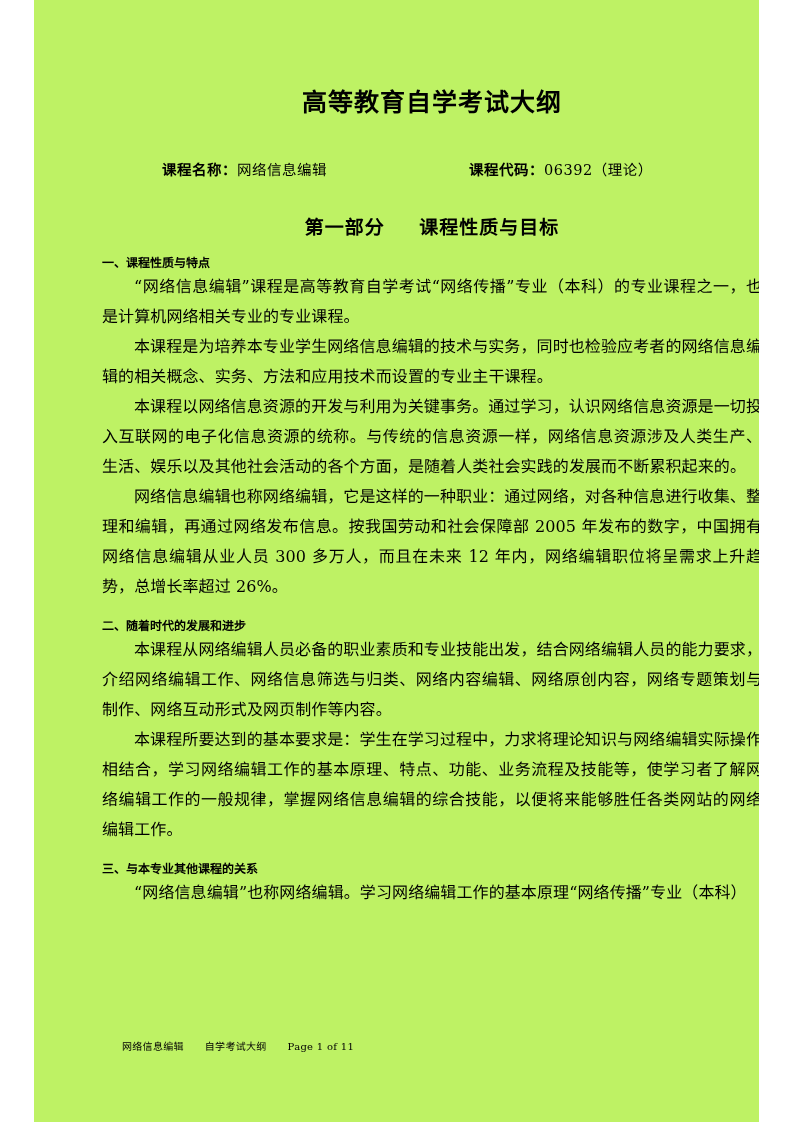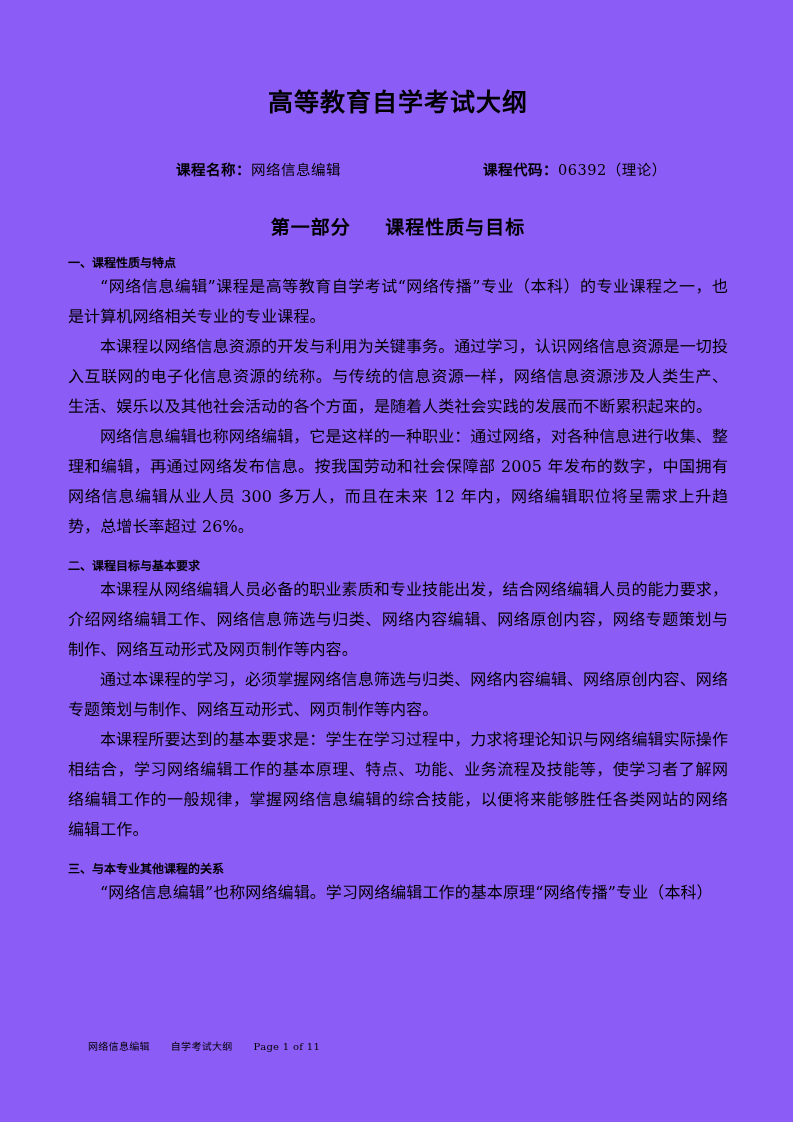--- a/index.html
+++ b/index.html
@@ -7,23 +7,23 @@
     margin: 0;
     padding: 0;
     background: #ffffff;
   }
   body {
     font-family: "DejaVu Serif", "Liberation Serif", serif;
     color: #000000;
   }
   .page {
     position: relative;
-    width: 793px;
+    width: 725px;
     height: 1122px;
-    background: #8b5cf6;
+    background: #bef264;
     margin: 0 auto;
     overflow: hidden;
     box-sizing: border-box;
   }
   .content {
     position: absolute;
     left: 68px;
     top: 0;
     width: 660px;
   }
@@ -45,21 +45,21 @@
     display: flex;
     margin-top: 42px;
     font-size: 14.5px;
     line-height: 1.4;
   }
   .meta-item {
     display: flex;
     align-items: baseline;
     white-space: nowrap;
   }
-  .meta-item.course-name { margin-left: 108px; align-items: center; }
+  .meta-item.course-name { margin-left: 60px; align-items: center; }
   .meta-item.course-code { margin-left: 142px; }
   .meta-label {
     font-weight: bold;
     font-family: "DejaVu Sans", "Liberation Sans", sans-serif;
     letter-spacing: 0.5px;
   }
   .meta-value {
     font-family: "DejaVu Serif", "Liberation Serif", serif;
     letter-spacing: 0.5px;
   }
@@ -127,26 +127,26 @@
     </div>
 
     <h2 class="part-heading">
       <span>第一部分</span>
       <span class="gap"></span>
       <span>课程性质与目标</span>
     </h2>
 
     <h3 class="section-heading">一、课程性质与特点</h3>
     <p class="body">“网络信息编辑”课程是高等教育自学考试“网络传播”专业（本科）的专业课程之一，也是计算机网络相关专业的专业课程。</p>
+    <p class="body">本课程是为培养本专业学生网络信息编辑的技术与实务，同时也检验应考者的网络信息编辑的相关概念、实务、方法和应用技术而设置的专业主干课程。</p>
     <p class="body">本课程以网络信息资源的开发与利用为关键事务。通过学习，认识网络信息资源是一切投入互联网的电子化信息资源的统称。与传统的信息资源一样，网络信息资源涉及人类生产、生活、娱乐以及其他社会活动的各个方面，是随着人类社会实践的发展而不断累积起来的。</p>
     <p class="body">网络信息编辑也称网络编辑，它是这样的一种职业：通过网络，对各种信息进行收集、整理和编辑，再通过网络发布信息。按我国劳动和社会保障部 2005 年发布的数字，中国拥有网络信息编辑从业人员 300 多万人，而且在未来 12 年内，网络编辑职位将呈需求上升趋势，总增长率超过 26%。</p>
 
-    <h3 class="section-heading">二、课程目标与基本要求</h3>
+    <h3 class="section-heading">二、随着时代的发展和进步</h3>
     <p class="body">本课程从网络编辑人员必备的职业素质和专业技能出发，结合网络编辑人员的能力要求，介绍网络编辑工作、网络信息筛选与归类、网络内容编辑、网络原创内容，网络专题策划与制作、网络互动形式及网页制作等内容。</p>
-    <p class="body">通过本课程的学习，必须掌握网络信息筛选与归类、网络内容编辑、网络原创内容、网络专题策划与制作、网络互动形式、网页制作等内容。</p>
     <p class="body">本课程所要达到的基本要求是：学生在学习过程中，力求将理论知识与网络编辑实际操作相结合，学习网络编辑工作的基本原理、特点、功能、业务流程及技能等，使学习者了解网络编辑工作的一般规律，掌握网络信息编辑的综合技能，以便将来能够胜任各类网站的网络编辑工作。</p>
 
     <h3 class="section-heading">三、与本专业其他课程的关系</h3>
     <p class="body">“网络信息编辑”也称网络编辑。学习网络编辑工作的基本原理“网络传播”专业（本科）</p>
 
   </div>
 
   <div class="footer">
     <span>网络信息编辑</span>
     <span class="sp"></span>

